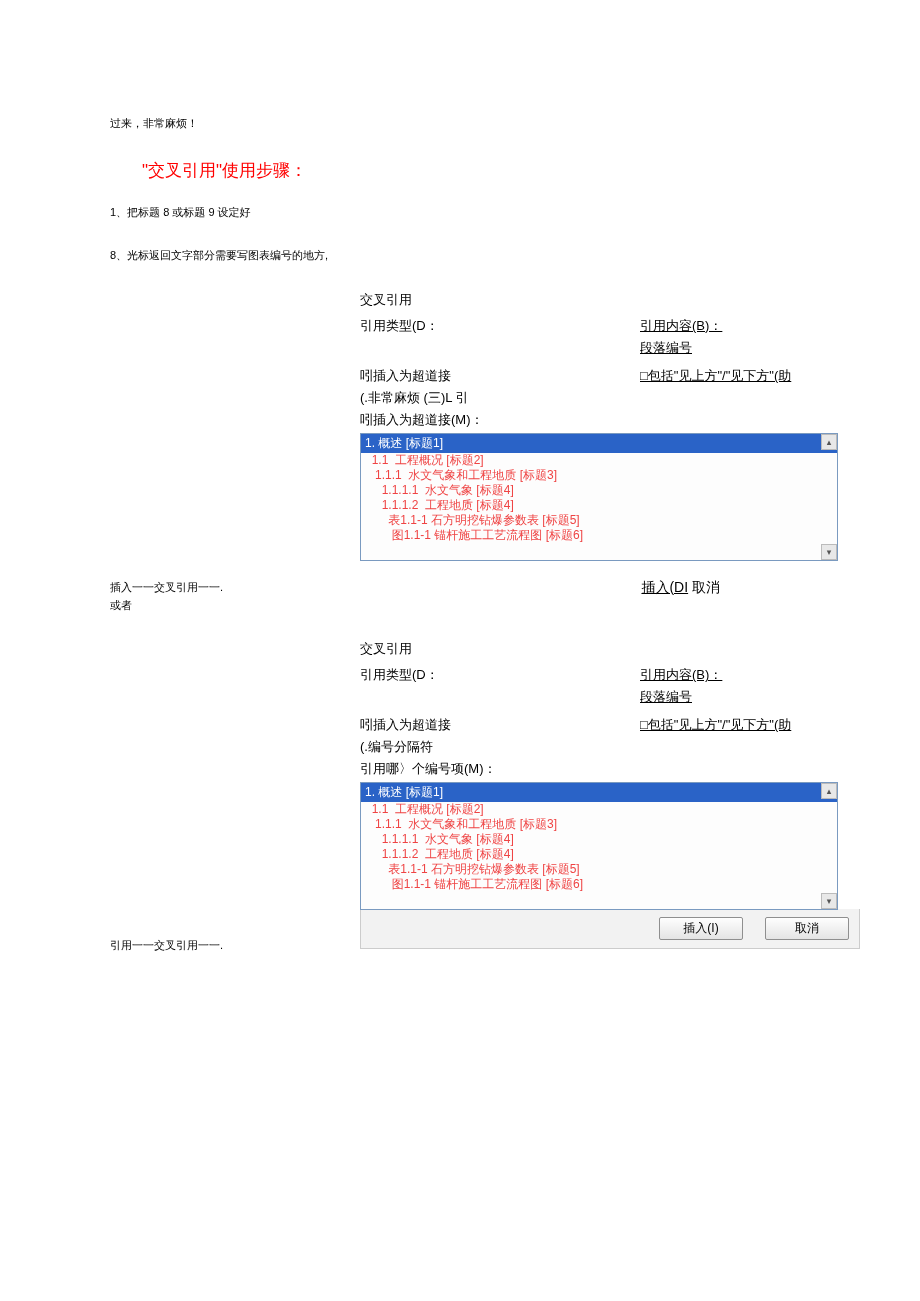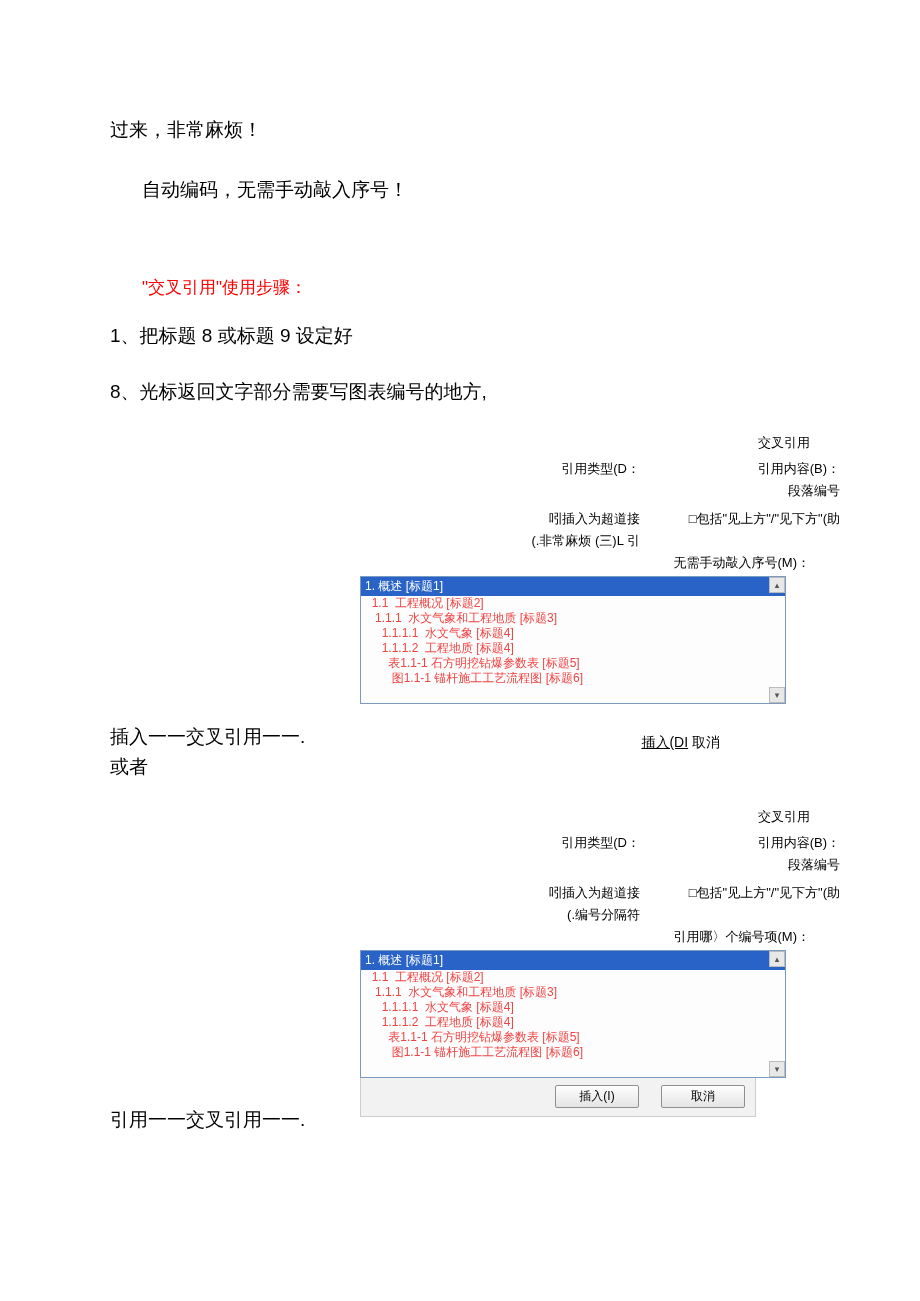--- a/index.html
+++ b/index.html
@@ -8,55 +8,54 @@
     width: 920px;
     height: 1301px;
     font-family: "Microsoft YaHei", SimSun, sans-serif;
     position: relative;
   }
   .page {
     padding: 115px 110px 0 110px;
   }
   .red { color: #ff0000; }
   .para {
-    font-size: 19px;
+    font-size: 11px;
     line-height: 1.6;
     margin-bottom: 26px;
     color: #000;
   }
   .indent1 { margin-left: 32px; }
   .indent2 { margin-left: 0; }
   .step-heading {
     font-size: 17px;
     margin-bottom: 22px;
     margin-left: 32px;
   }
   .dialog-wrap {
     margin-left: 250px;
     margin-bottom: 18px;
   }
   .dlg-label {
     font-size: 13px;
     font-family: SimSun, "Microsoft YaHei", sans-serif;
     color: #000;
-    text-align: right;
   }
   .dlg-title {
     font-size: 13px;
     margin-bottom: 8px;
   }
   .dlg-top {
     display: flex;
     width: 480px;
   }
   .dlg-col-left { width: 280px; }
-  .dlg-col-right { width: 200px; }
+  .dlg-col-right { width: 200px; text-decoration: underline; }
   .dlg-line { margin-bottom: 4px; }
   .list-box {
-    width: 426px;
+    width: 478px;
     height: 128px;
     border: 1px solid #7a9ac0;
     background: #fdfdfd;
     font-size: 12px;
     font-family: SimSun, sans-serif;
     overflow: hidden;
     position: relative;
   }
   .list-box .selected {
     background: #2a63c7;
@@ -80,21 +79,21 @@
     line-height: 14px;
     text-align: center;
     color: #555;
   }
   .scroll-up { top: 0; }
   .scroll-down { bottom: 0; }
   .btn-row-boxed {
     display: flex;
     justify-content: flex-end;
     gap: 22px;
-    width: 396px;
+    width: 500px;
     padding: 8px 10px 8px 0;
     background: #f2f2f2;
     border: 1px solid #ccc;
     border-top: none;
     margin-top: -1px;
   }
   .win-btn {
     display: inline-block;
     min-width: 84px;
     padding: 2px 8px;
@@ -118,21 +117,20 @@
   .left-caption { flex: 0 0 auto; }
   .right-links { margin-left: auto; padding-right: 90px; }
 </style>
 </head>
 <body>
 
 <div class="page">
 
   <div class="para red">过来，非常麻烦！</div>
 
-  <div class="para red indent1" style="margin-top:30px;margin-bottom:70px;">自动编码，无需手动敲入序号！</div>
 
   <div class="step-heading red">"交叉引用"使用步骤：</div>
 
   <div class="para indent2">1、把标题 8 或标题 9 设定好</div>
 
   <div class="para indent2">8、光标返回文字部分需要写图表编号的地方,</div>
 
   <div class="dialog-wrap">
     <div class="dlg-title dlg-label">交叉引用</div>
     <div class="dlg-top">
@@ -146,21 +144,21 @@
     </div>
     <div class="dlg-top" style="margin-top:6px;">
       <div class="dlg-col-left">
         <div class="dlg-label dlg-line">吲插入为超道接</div>
         <div class="dlg-label dlg-line">(.非常麻烦 (三)L 引</div>
       </div>
       <div class="dlg-col-right">
         <div class="dlg-label dlg-line">□包括"见上方"/"见下方"(助</div>
       </div>
     </div>
-    <div class="dlg-label dlg-line">无需手动敲入序号(M)：</div>
+    <div class="dlg-label dlg-line">吲插入为超道接(M)：</div>
 
     <div class="list-box">
       <div class="selected">1.  概述 [标题1]</div>
       <div class="item">  1.1  工程概况 [标题2]</div>
       <div class="item">   1.1.1  水文气象和工程地质 [标题3]</div>
       <div class="item">     1.1.1.1  水文气象 [标题4]</div>
       <div class="item">     1.1.1.2  工程地质 [标题4]</div>
       <div class="item">       表1.1-1 石方明挖钻爆参数表 [标题5]</div>
       <div class="item">        图1.1-1 锚杆施工工艺流程图 [标题6]</div>
       <div class="scroll-arrow scroll-up">▴</div>

